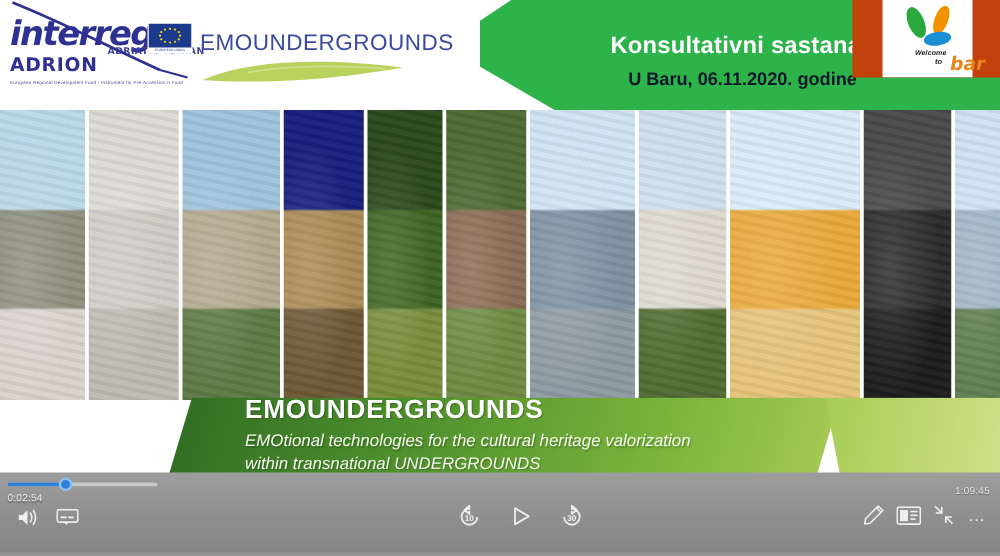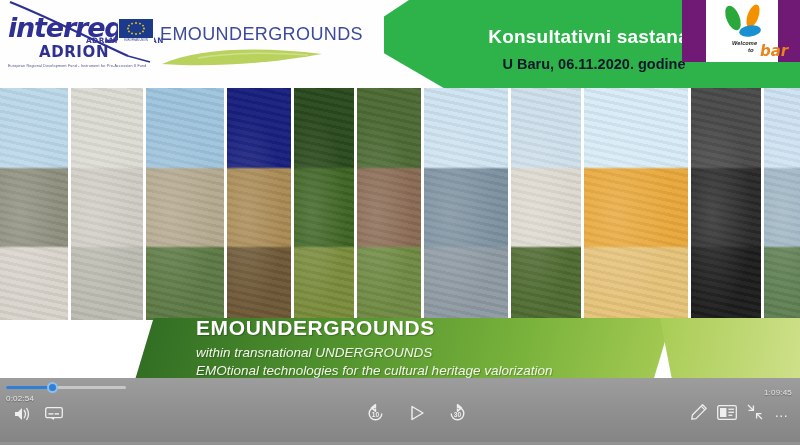--- a/index.html
+++ b/index.html
@@ -41,21 +41,20 @@
     font-family: "DejaVu Sans", sans-serif;
     font-weight: bold; font-style: italic;
     font-size: 27px; letter-spacing: -1.2px;
     color: #2e3192; line-height: 1;
   }
   .interreg-adrion {
     font-family: "DejaVu Sans", sans-serif;
     font-weight: bold; font-size: 15px;
     color: #2e3192; letter-spacing: 0.6px;
     margin-top: 2px;
-    text-align: center;
   }
   .interreg-sub {
     font-size: 3.6px; color: #4a4a8c;
     letter-spacing: .2px; margin-top: 3px;
     white-space: nowrap;
   }
   .adriatic-ionian {
     position: absolute; left: 86px; top: 36px;
     font-family: "DejaVu Sans", sans-serif;
     font-weight: bold; font-size: 7.4px;
@@ -115,21 +114,21 @@
     position: absolute; left: 60px; top: 56px;
     width: 300px; text-align: center;
     color: #0f172a; font-size: 14.5px; font-weight: bold;
     white-space: nowrap;
   }
 
   
   .bar-tile {
     position: absolute; right: 0; top: 0;
     width: 118px; height: 62px;
-    background: #701a75;
+    background: #c2410c;
     overflow: hidden;
     padding-left: 42px;
   }
   .bar-tile .inner {
     position: absolute; left: 24px; top: 0;
     width: 72px; height: 62px;
     background: #ffffff;
   }
   .bar-word {
     position: absolute; left: 26px; top: 40px;
@@ -350,22 +349,22 @@
         </div>
       </div>
 
     <div class="footwrap">
 
       <div class="footwedge"></div>
       <div class="footwedge2"></div>
     </div>
     <div class="foot-title">EMOUNDERGROUNDS</div>
     <div class="foot-sub">
+      <div>EMOtional technologies for the cultural heritage valorization</div>
       <div>within transnational UNDERGROUNDS</div>
-      <div>EMOtional technologies for the cultural heritage valorization</div>
     </div>
   </div>
 
   <div class="chrome">
 
     <div class="seekbar">
       <div class="seek-track"></div>
       <div class="seek-fill" style="width: 45.6px;"></div>
       <div class="seek-knob" style="left: 40.6px;"></div>
     </div>

